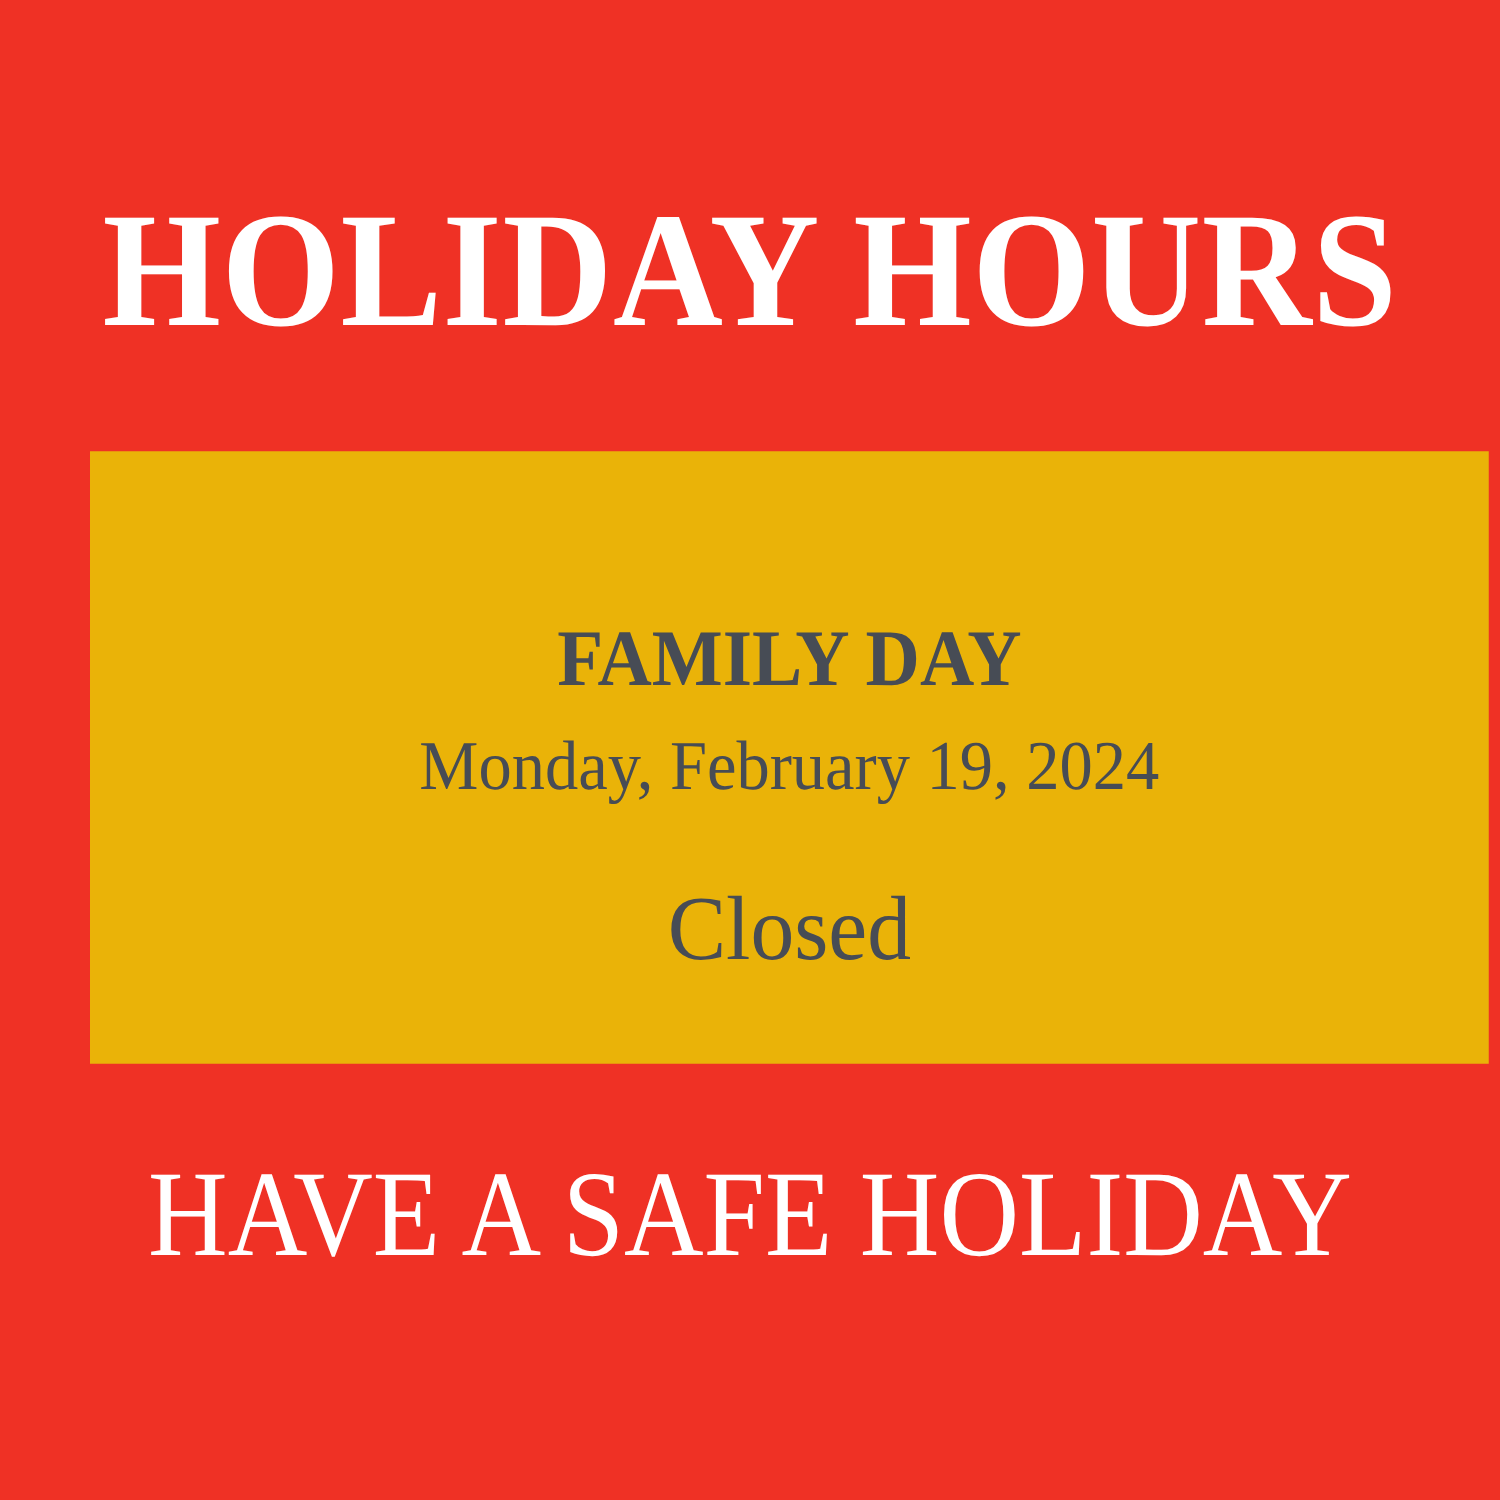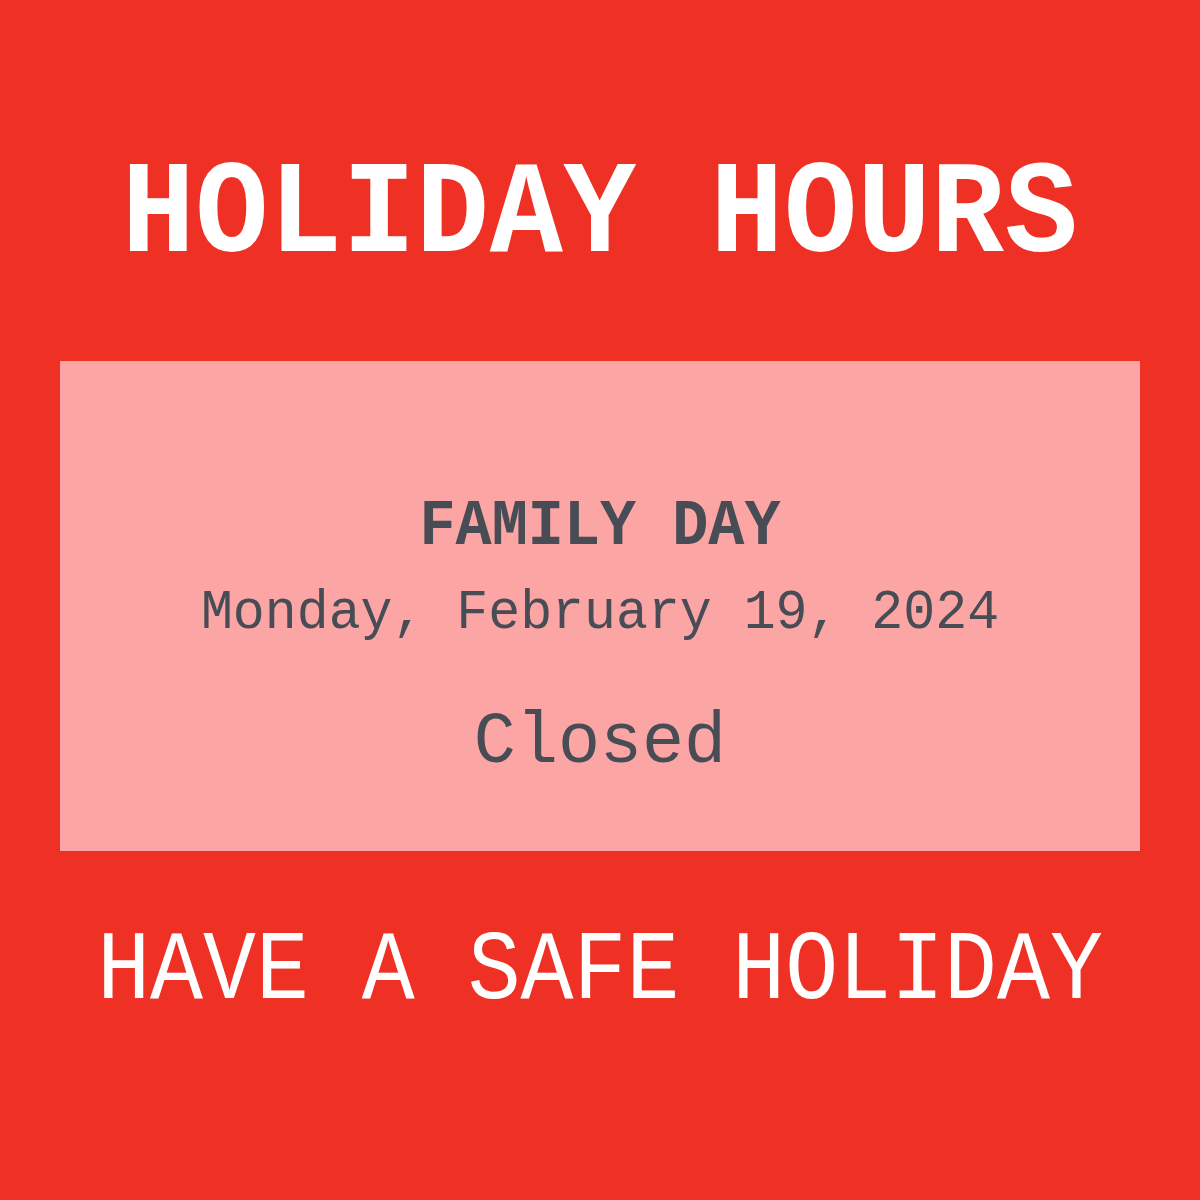--- a/index.html
+++ b/index.html
@@ -7,21 +7,21 @@
     padding: 0;
     background: #ffffff;
   }
 
   .poster {
     position: relative;
     width: 1200px;
     height: 1200px;
     background: #EF3125;
     overflow: hidden;
-    font-family: Liberation Mono, monospace;
+    font-family: Liberation Serif, serif;
     -webkit-font-smoothing: antialiased;
   }
 
   
   .headline {
     position: absolute;
     left: 0;
     right: 0;
     top: 146px;
     height: 140px;
@@ -34,26 +34,27 @@
     letter-spacing: 0.5px;
     line-height: 1;
     white-space: nowrap;
     transform: scaleX(0.93);
     transform-origin: center center;
   }
 
   
   .card {
     position: absolute;
-    left: 60px;
+    left: 72px;
     top: 361px;
     width: 1080px;
     height: 490px;
-    background: #fca5a5;
+    background: #eab308;
     border-radius: 0;
+    padding-left: 39px;
   }
 
   .card-inner {
     position: absolute;
     left: 0;
     right: 0;
     top: 0;
     bottom: 0;
   }
 

